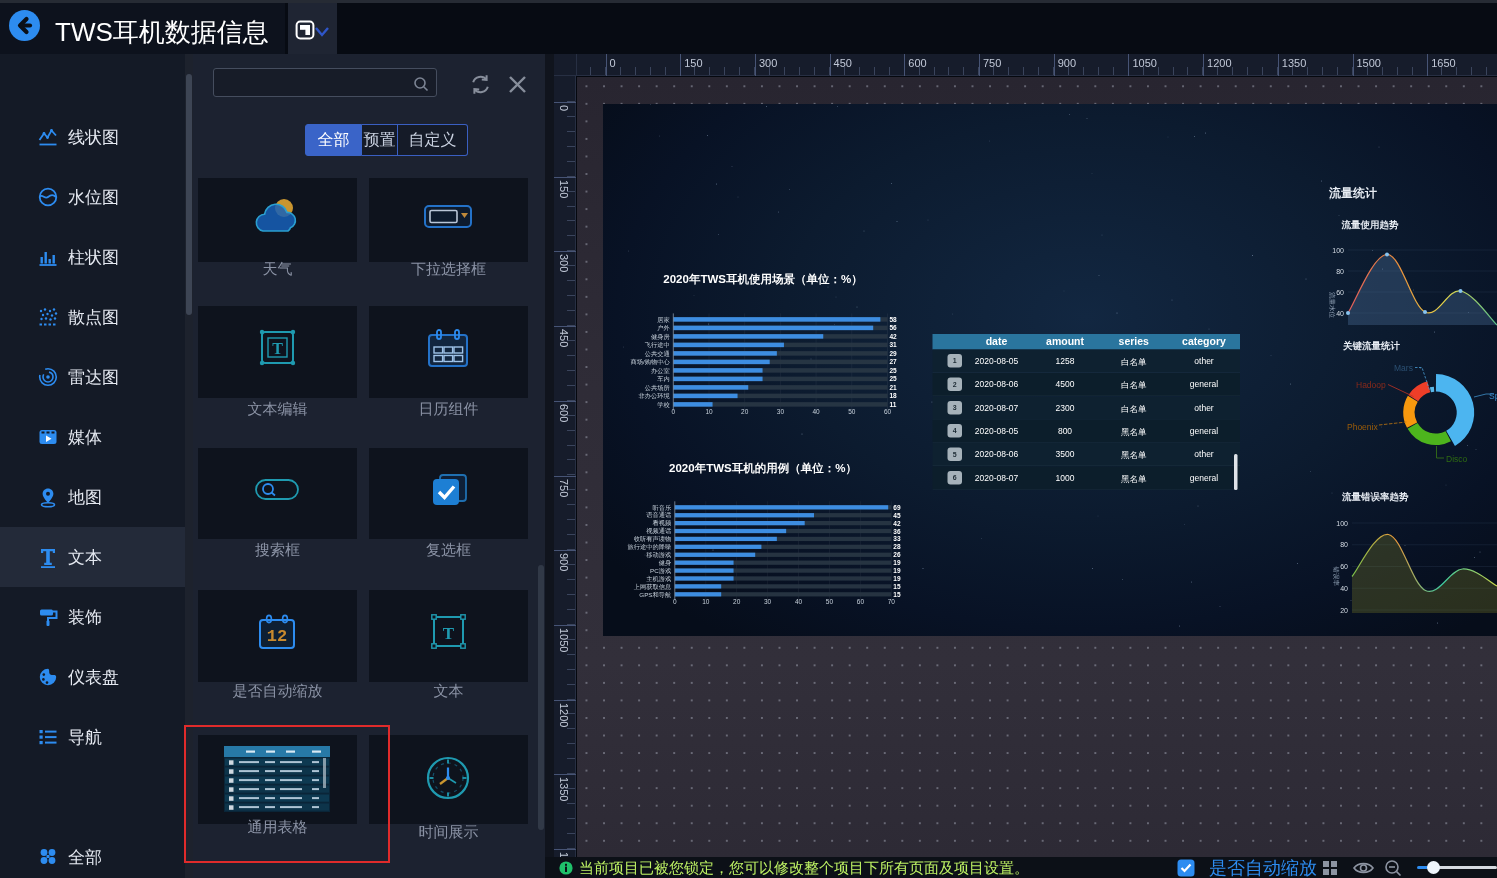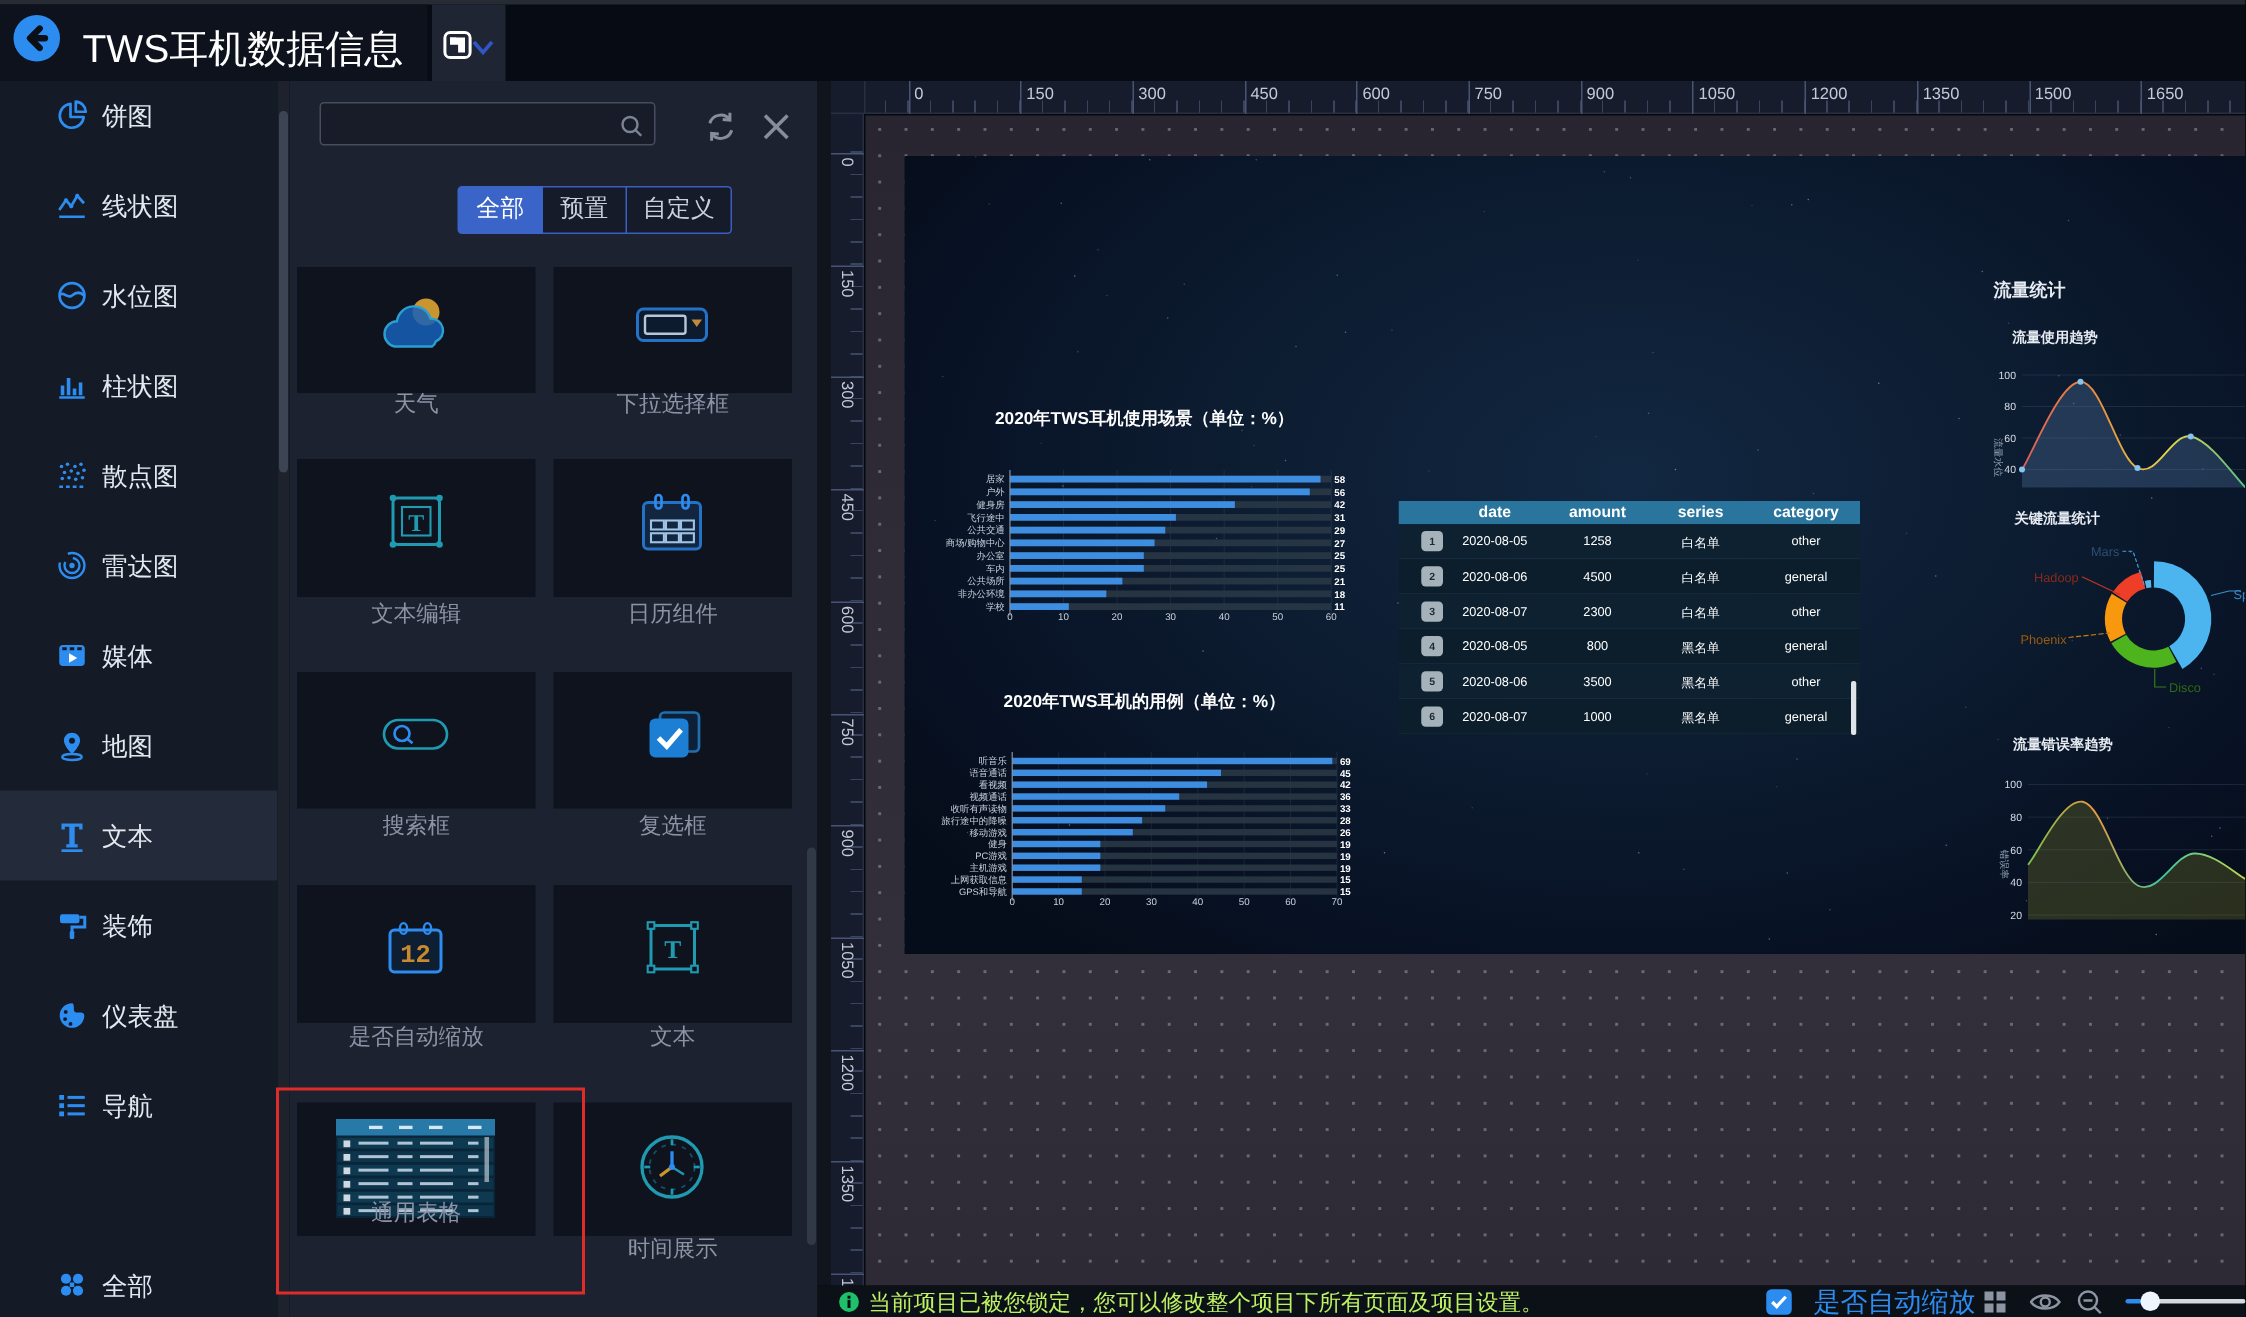--- a/index.html
+++ b/index.html
@@ -81,27 +81,20 @@
  </svg>
 </div>
 <div class="abs" id="backbtn">
  <svg class="abs" style="left:6px;top:6px" width="19" height="19" viewBox="0 0 19 19">
   <path d="M11.5 3 L5 9.5 L11.5 16" fill="none" stroke="#0b1018" stroke-width="4.2" stroke-linecap="round" stroke-linejoin="round"></path>
   <path d="M6 9.5 H15" stroke="#0b1018" stroke-width="4.2" stroke-linecap="round"></path>
  </svg>
 </div>
 <div class="abs" id="tb-title">TWS耳机数据信息</div>
 <div class="abs" id="sidebar">
-      <div class="side-item" style="top:-7px">
-        <svg class="side-ic" viewBox="0 0 22 22">
-          <path d="M10 3.2 A8 8 0 1 0 18.8 12 L10 12 Z" fill="none" stroke="#2d8cf0" stroke-width="1.8" stroke-linejoin="round"></path>
-          <path d="M13.5 1.8 A7 7 0 0 1 20.2 8.5 L13.5 8.5 Z" fill="none" stroke="#2d8cf0" stroke-width="1.8" stroke-linejoin="round"></path>
-        </svg>
-        <div class="side-tx">饼图</div>
-      </div>
       <div class="side-item" style="top:53px">
         <svg class="side-ic" viewBox="0 0 22 22">
           <polyline points="2.5,14 7,7.5 10.5,11.5 14.5,4.5 19,9.5" fill="none" stroke="#2d8cf0" stroke-width="1.8"></polyline>
           <circle cx="7" cy="7.5" r="1.4" fill="#2d8cf0"></circle>
           <circle cx="14.5" cy="4.5" r="1.4" fill="#2d8cf0"></circle>
           <circle cx="10.5" cy="11.5" r="1.4" fill="#2d8cf0"></circle>
           <line x1="2.5" y1="18.5" x2="19.5" y2="18.5" stroke="#2d8cf0" stroke-width="1.8"></line>
         </svg>
         <div class="side-tx">线状图</div>
       </div>
@@ -226,21 +219,21 @@
  <path d="M17.6 2.2 L17.6 7 L12.8 6.6" fill="none" stroke="#878e9b" stroke-width="2"></path>
  <path d="M18.8 13.8 a7.6 7.6 0 0 1 -13.2 2.6" fill="none" stroke="#878e9b" stroke-width="2"></path>
  <path d="M5.4 20.8 L5.4 16 L10.2 16.4" fill="none" stroke="#878e9b" stroke-width="2"></path>
 </svg>
 <svg class="abs" style="left:315px;top:21px" width="19" height="19" viewBox="0 0 19 19">
  <line x1="2" y1="2" x2="17" y2="17" stroke="#878e9b" stroke-width="2.4"></line>
  <line x1="17" y1="2" x2="2" y2="17" stroke="#878e9b" stroke-width="2.4"></line>
 </svg>
 <div class="abs" id="tabs">
  <div class="tab act" style="width:57px;border-radius:3px 0 0 3px;">全部</div>
- <div class="tab" style="width:56px;border-left:none;">预置</div>
+ <div class="tab" style="width:36px;border-left:none;">预置</div>
  <div class="tab" style="width:70px;border-left:none;border-radius:0 3px 3px 0;">自定义</div>
 </div>
 <div class="card" style="left:5px;top:124px;height:84px;"></div>
       <svg class="abs" style="left:54px;top:141px" width="60" height="50" viewBox="0 0 60 50">
         <circle cx="37" cy="13" r="9" fill="#c9952f"></circle>
         <path d="M16 36 a8.5 8.5 0 0 1 1.6 -16.8 a11.5 11.5 0 0 1 22.4 -1.8 a8 8 0 0 1 3.4 15.4 a5 5 0 0 1 -2.4 3.2 z" fill="#1660b8" fill-opacity="0.85" stroke="#2a9fd0" stroke-width="1.6"></path>
       </svg>
       <div class="card-lb" style="left:5px;top:206px;">天气</div>
       <div class="card" style="left:176px;top:124px;height:84px;"></div>
       <svg class="abs" style="left:225px;top:141px" width="60" height="50" viewBox="0 0 60 50">
@@ -344,21 +337,21 @@
         <rect x="56" y="51.1" width="22" height="2" fill="#aec4d4"></rect>
         <rect x="88" y="51.1" width="7" height="2" fill="#aec4d4"></rect>
         <rect x="1" y="57.5" width="104" height="7.2" fill="#0e3a52" fill-opacity="0.7"></rect>
         <rect x="5" y="59.3" width="4.5" height="4.5" fill="#cfd8e0"></rect>
         <rect x="15" y="60.1" width="20" height="2" fill="#aec4d4"></rect>
         <rect x="41" y="60.1" width="10" height="2" fill="#aec4d4"></rect>
         <rect x="56" y="60.1" width="22" height="2" fill="#aec4d4"></rect>
         <rect x="88" y="60.1" width="7" height="2" fill="#aec4d4"></rect>
         <rect x="99" y="12" width="3" height="30" fill="#b9c6d0" fill-opacity="0.7"></rect>
       </svg>
-      <div class="card-lb" style="left:5px;top:745px;">通用表格</div>
+      <div class="card-lb" style="left:5px;top:764px;">通用表格</div>
       <div class="card" style="left:176px;top:681px;height:89px;"></div>
       <svg class="abs" style="left:225px;top:700px" width="60" height="50" viewBox="0 0 60 50">
         <circle cx="30" cy="24" r="20" fill="none" stroke="#1f9ab0" stroke-width="2.2"></circle>
         <circle cx="30" cy="24" r="15" fill="none" stroke="#15506b" stroke-width="1.2" stroke-dasharray="3 4"></circle>
         <line x1="30" y1="5.5" x2="30" y2="9.5" stroke="#1f9ab0" stroke-width="1.8"></line>
         <line x1="30" y1="38.5" x2="30" y2="42.5" stroke="#1f9ab0" stroke-width="1.8"></line>
         <line x1="11.5" y1="24" x2="15.5" y2="24" stroke="#1f9ab0" stroke-width="1.8"></line>
         <line x1="44.5" y1="24" x2="48.5" y2="24" stroke="#1f9ab0" stroke-width="1.8"></line>
         <line x1="30" y1="24" x2="30" y2="13.5" stroke="#2d8cf0" stroke-width="2.2"></line>
         <line x1="30" y1="24" x2="22" y2="30" stroke="#c9952f" stroke-width="2.2"></line>

